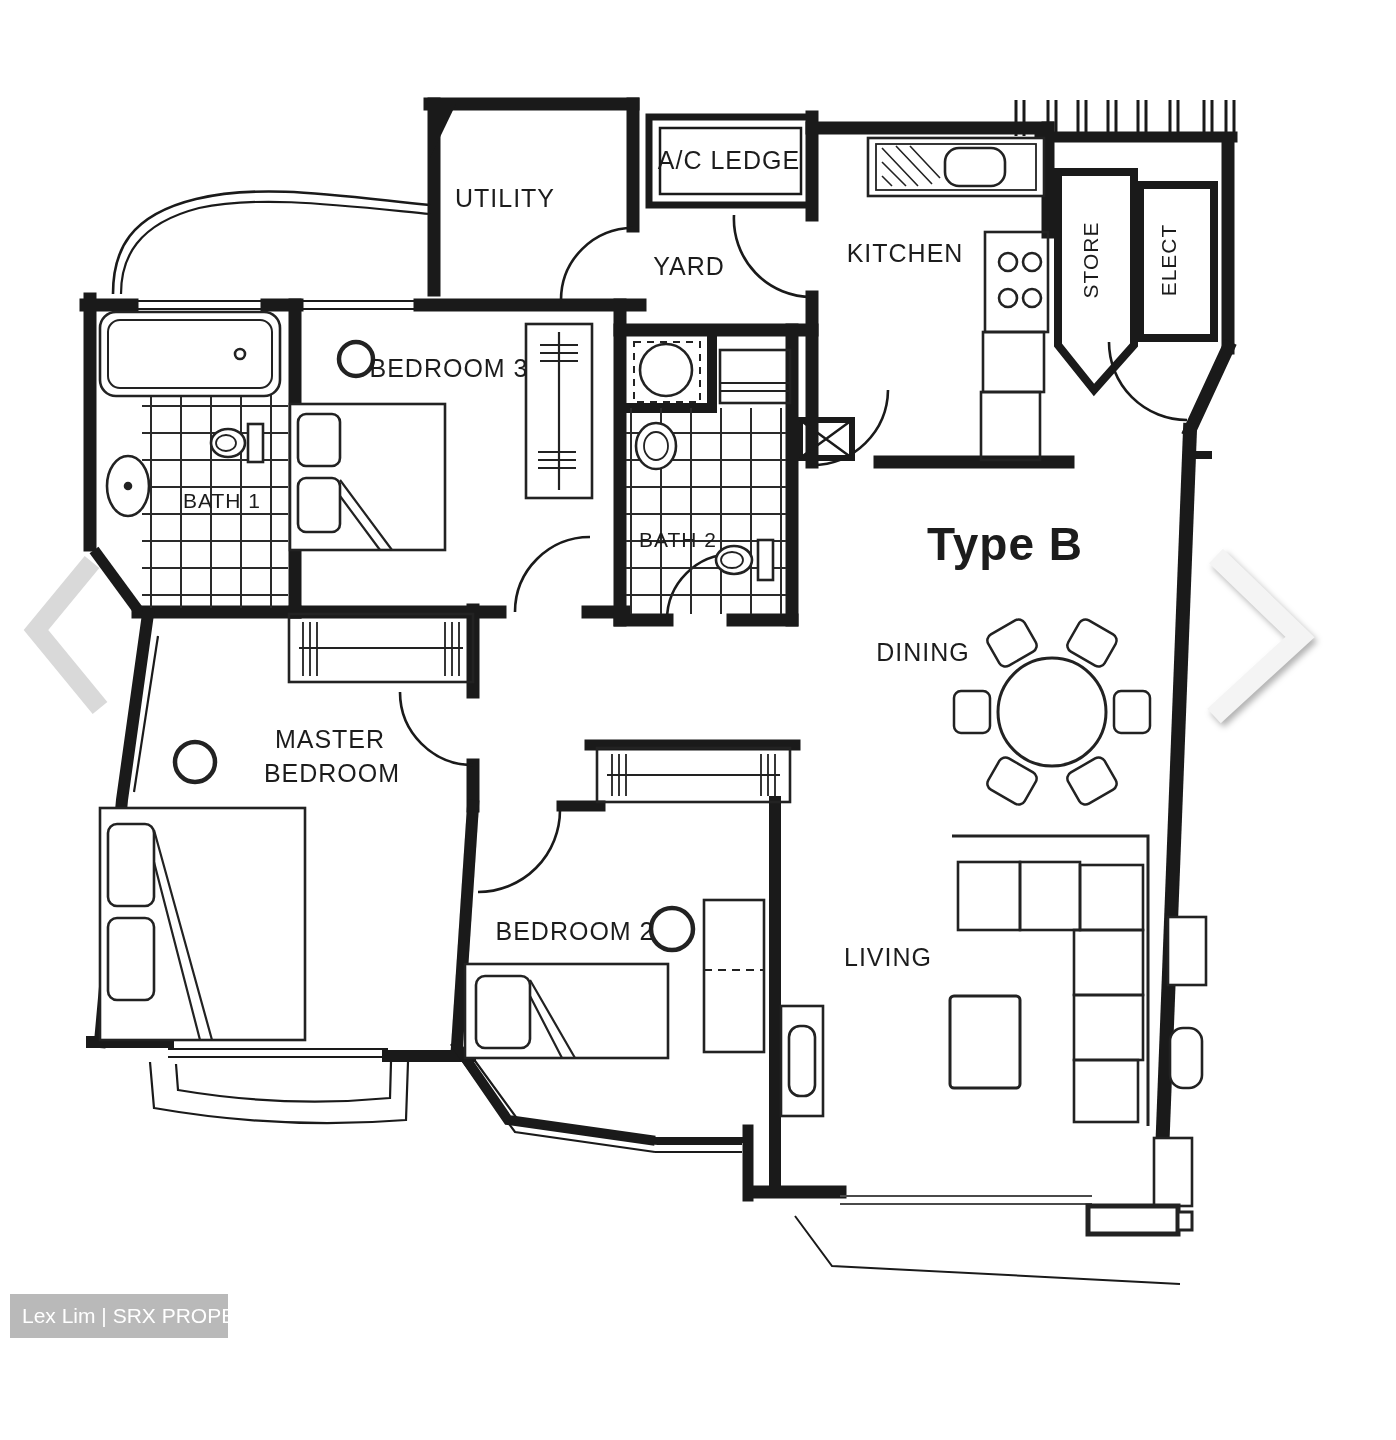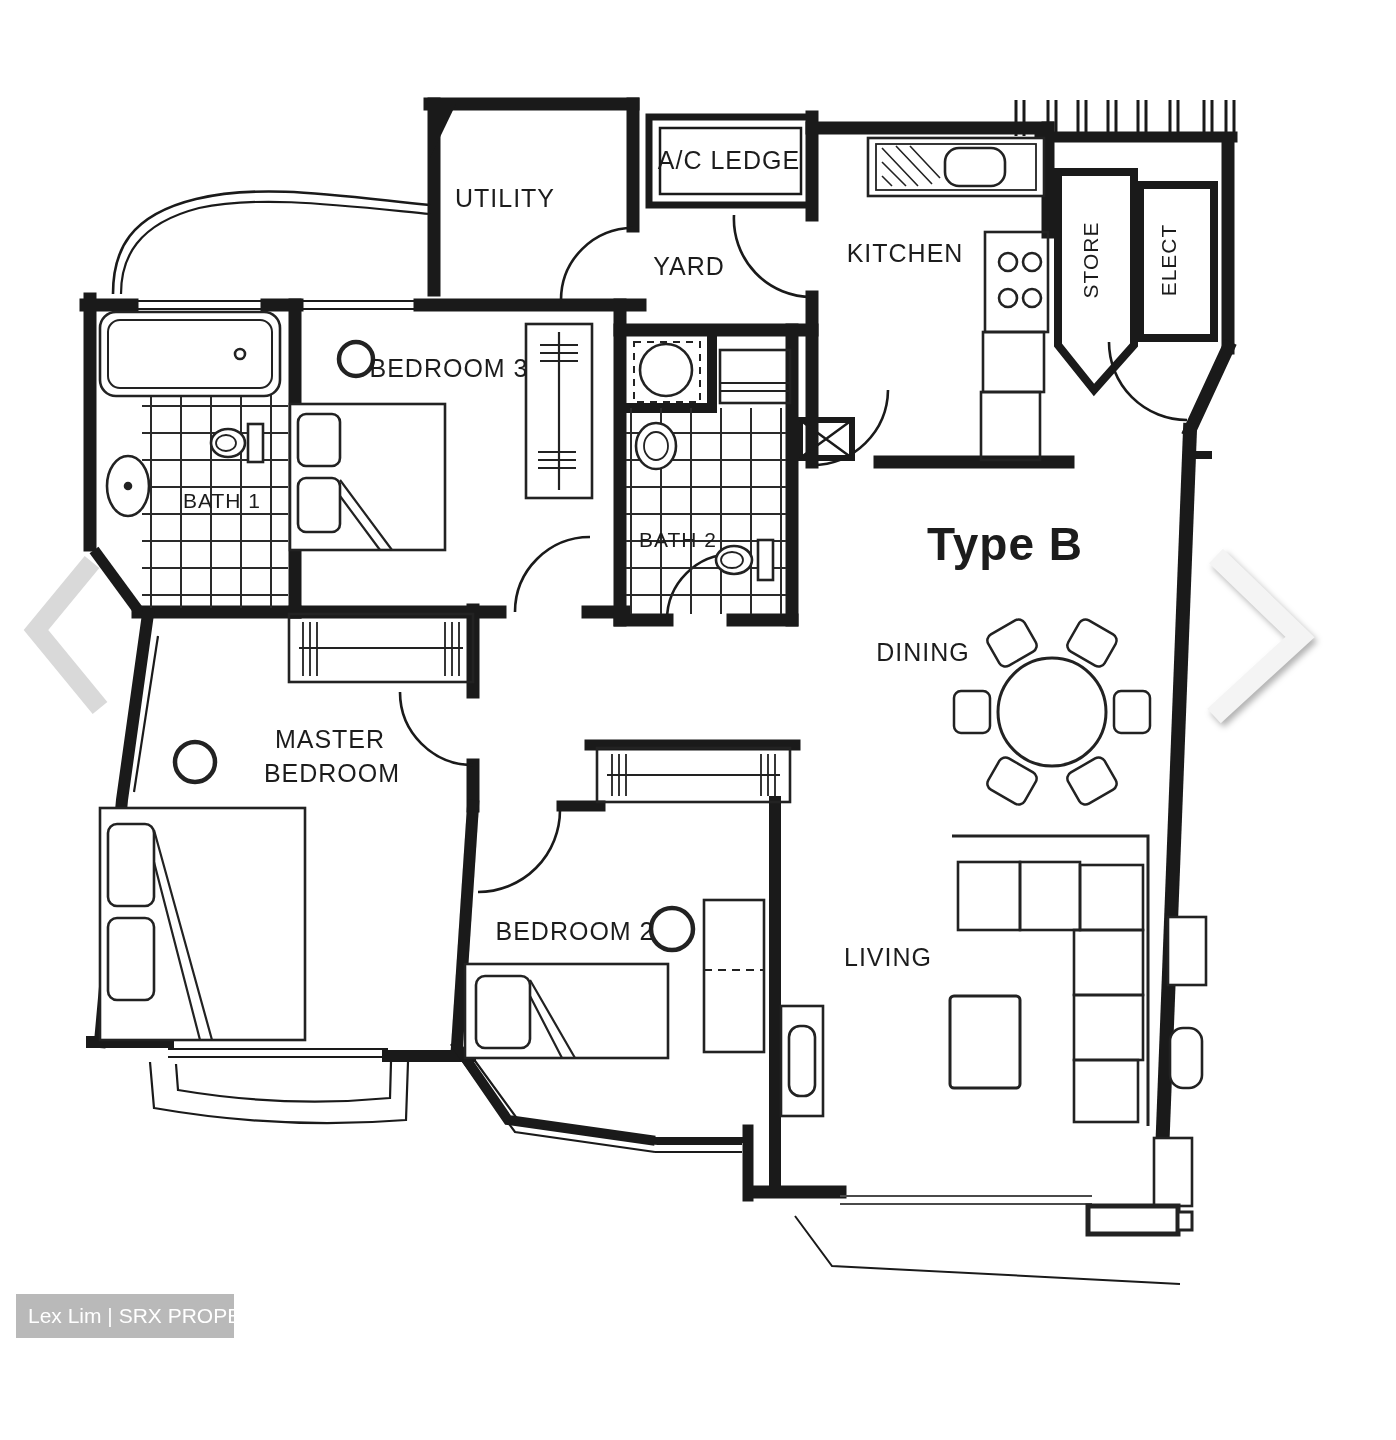--- a/index.html
+++ b/index.html
@@ -8,21 +8,21 @@
   svg{display:block}
   .plan{position:absolute;left:0;top:0;}
   .plan text{fill:#1c1c1c;font-family:"Liberation Sans",sans-serif;letter-spacing:1px;}
   .lbl{font-size:25px;}
   .lbl-sm{font-size:21px;}
   .title-b{font-size:46px;font-weight:bold;letter-spacing:2px;}
   .nav-btn{position:absolute;background:transparent;border:none;padding:0;margin:0;cursor:pointer;}
   .nav-prev{left:14px;top:548px;width:110px;height:180px;}
   .nav-next{left:1196px;top:534px;width:124px;height:200px;}
   .nav-next svg{filter:drop-shadow(3px 4px 3px rgba(0,0,0,0.30));}
-  .watermark{position:absolute;left:16px;top:1294px;width:218px;height:44px;background:#b9b9b9;
+  .watermark{position:absolute;left:10px;top:1294px;width:218px;height:44px;background:#b9b9b9;
     color:#ffffff;font-size:21px;line-height:44px;padding-left:12px;box-sizing:border-box;
     white-space:nowrap;}
 </style>
 </head>
 <body>
 
 <div class="stage">
 
   <svg class="plan" width="1396" height="1440" viewBox="0 0 1396 1440">
     <defs>

